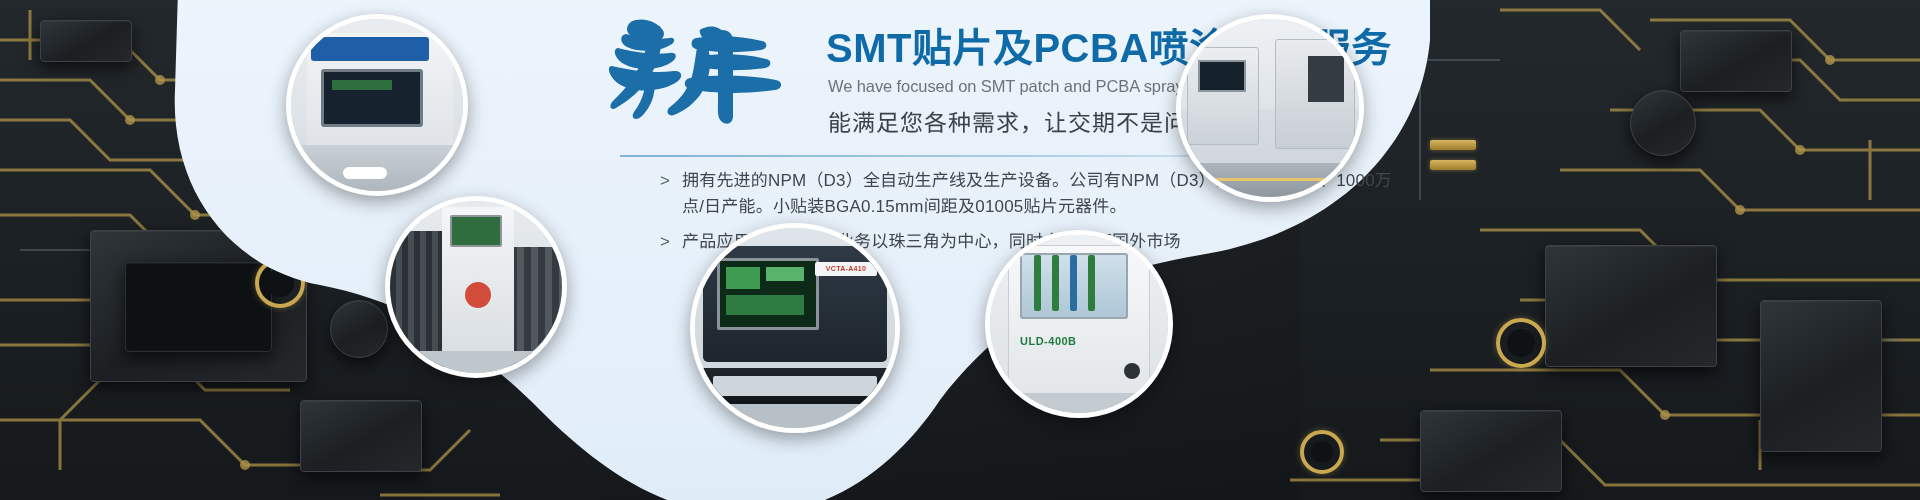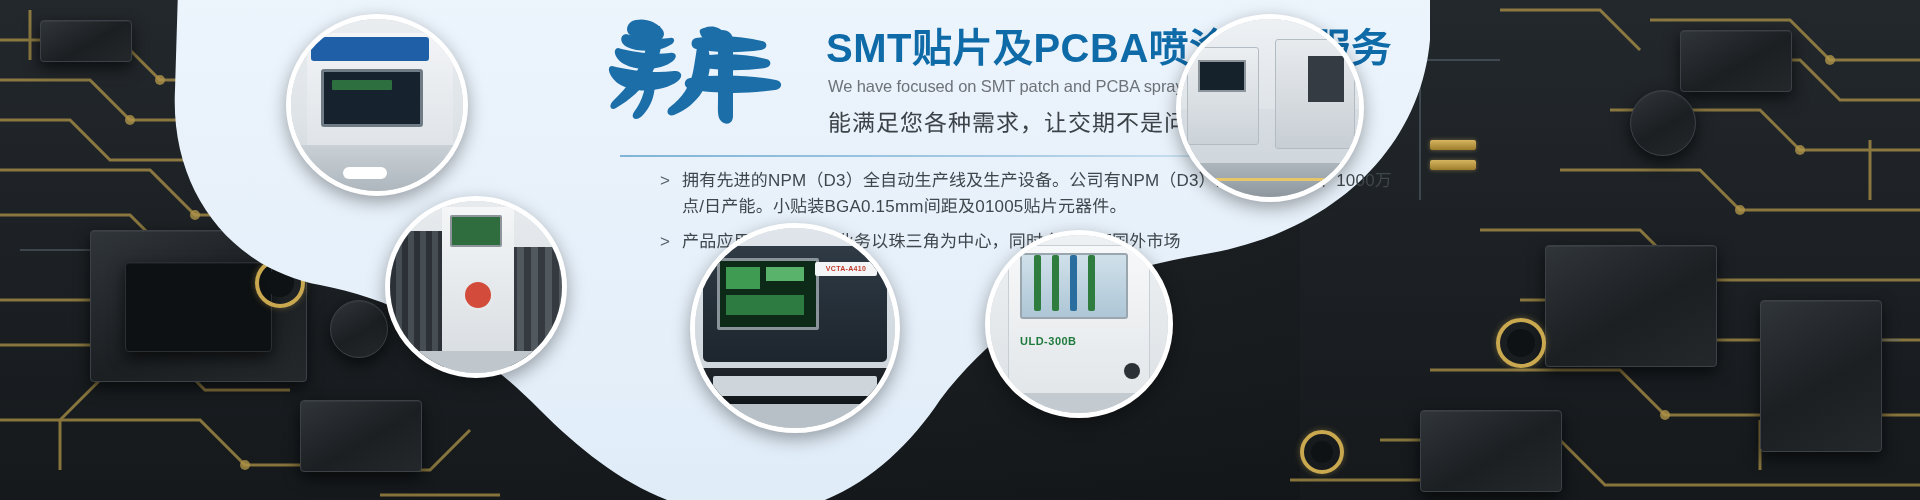--- a/index.html
+++ b/index.html
@@ -395,21 +395,21 @@
     </div>
 
     <div class="bubble b4">
       <div class="ph ph4">
         <div class="cab"></div>
         <div class="glass"></div>
         <div class="rod a"></div>
           <div class="rod b"></div>
         <div class="rod c"></div>
           <div class="rod d"></div>
-        <div class="label">ULD-300B</div>
+        <div class="label">ULD-400B</div>
         <div class="dot"></div>
         <div class="floor"></div>
       </div>
     </div>
 
     <div class="bubble b5">
       <div class="ph ph5">
         <div class="wall"></div>
         <div class="m1">
             <i></i>

